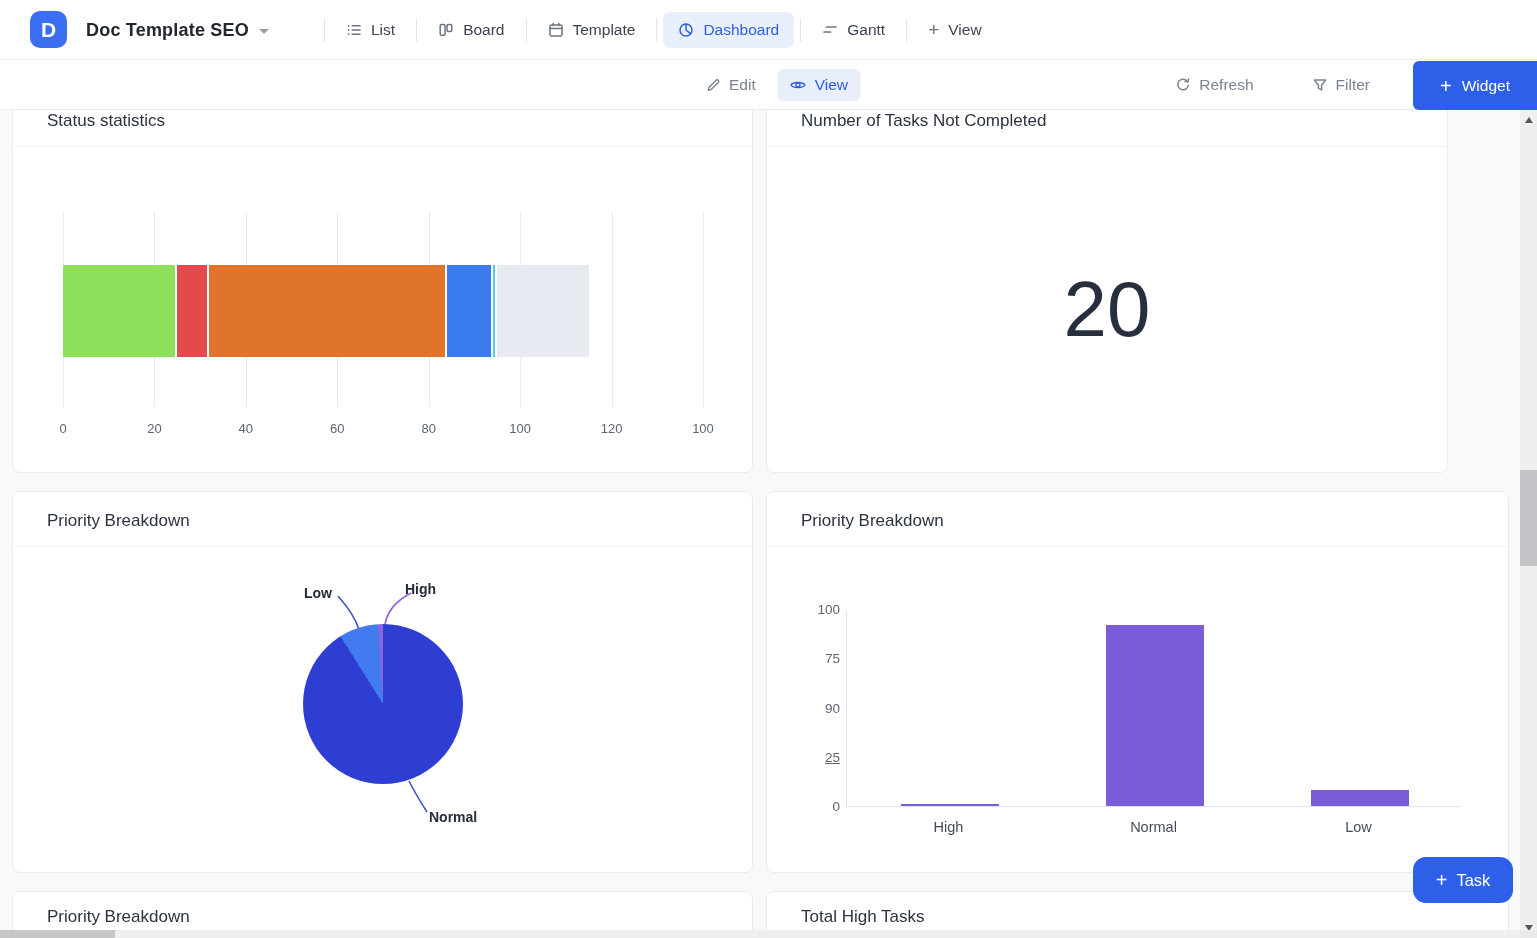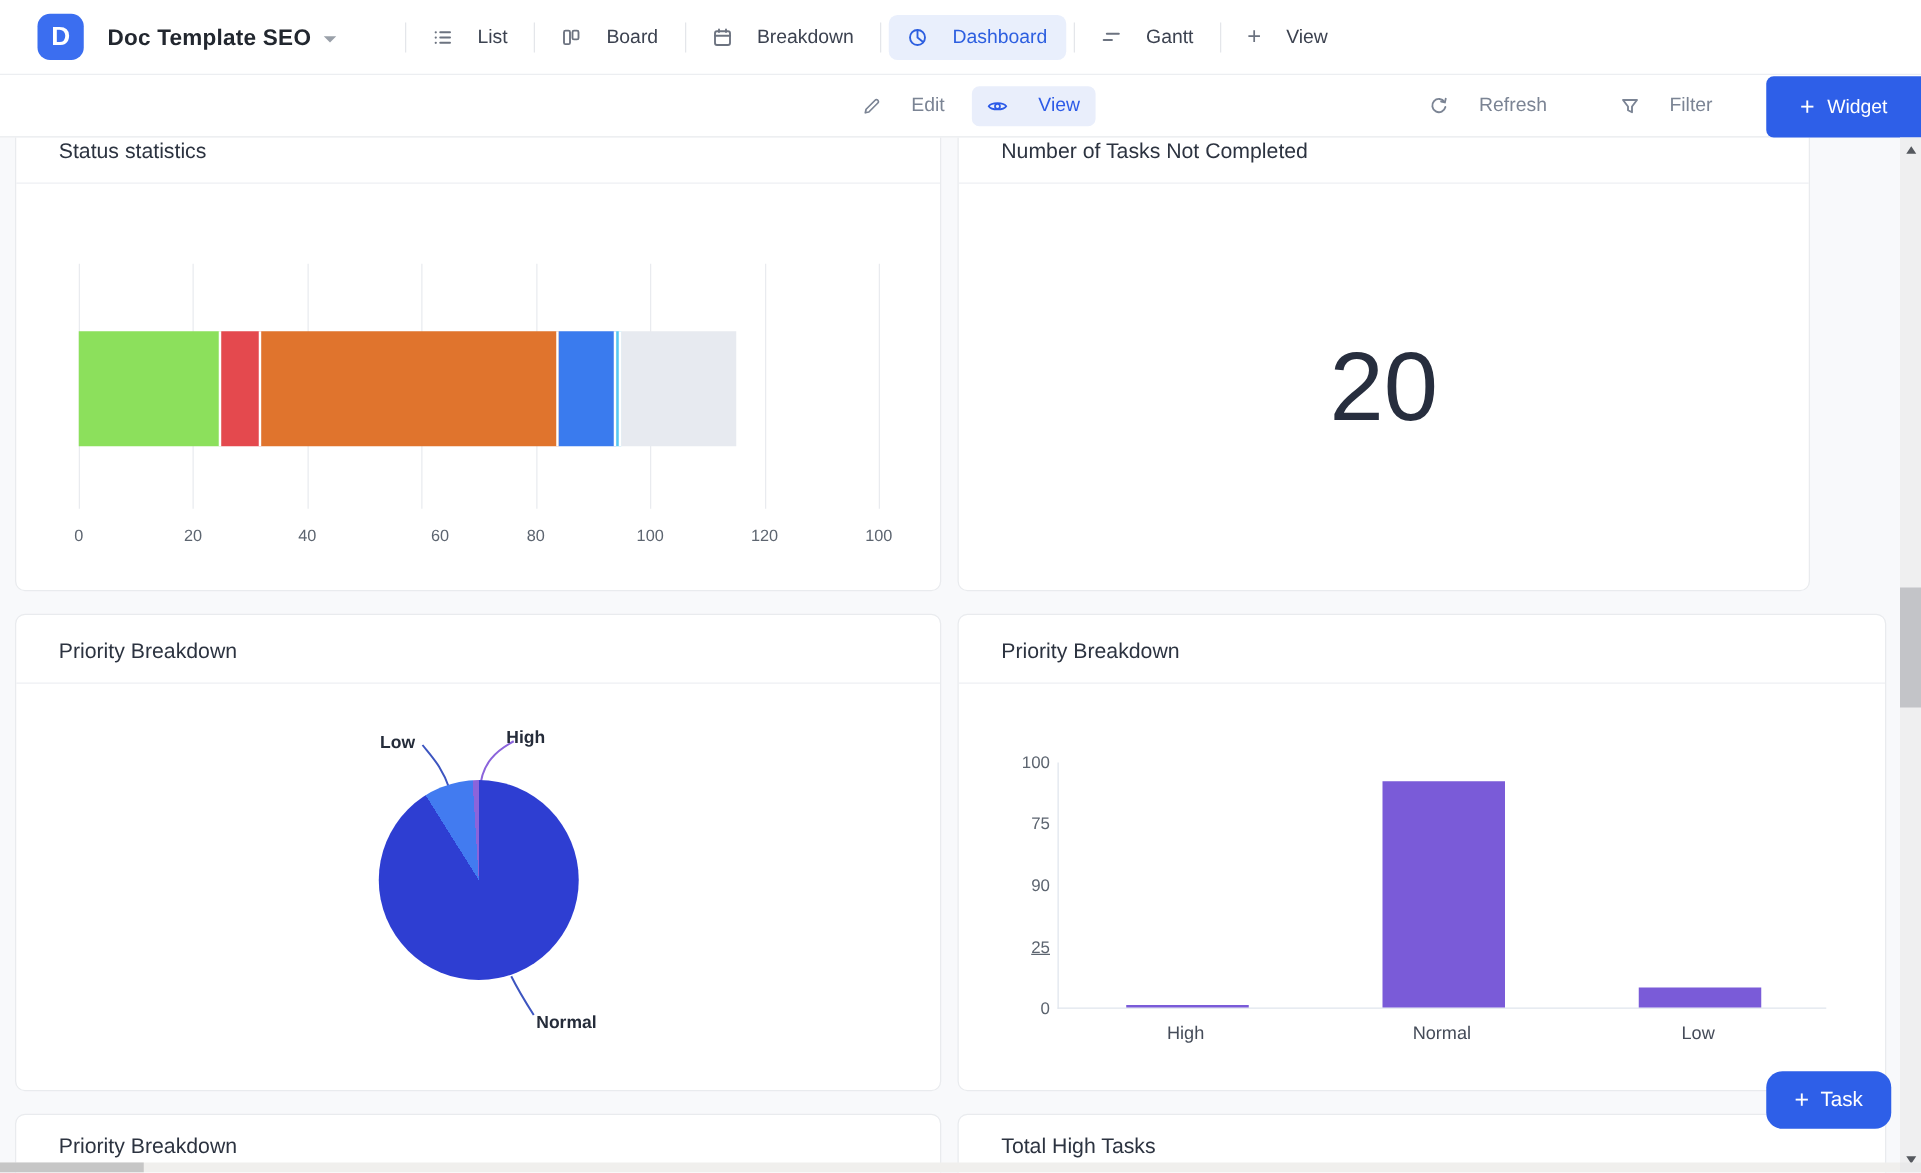--- a/index.html
+++ b/index.html
@@ -12,33 +12,33 @@
           border-bottom:1px solid #eceef1; z-index:30; display:flex; align-items:center; }
   .logo { position:absolute; left:30px; top:11px; width:37px; height:37px; border-radius:10px;
           background:#3b6ef0; color:#fff; font-weight:bold; font-size:21px;
           display:flex; align-items:center; justify-content:center; cursor:pointer; }
   .wstitle { position:absolute; left:86px; top:0; height:60px; display:flex; align-items:center; gap:10px; cursor:pointer; }
   .wstitle .t { font-size:18px; font-weight:bold; color:#22272f; letter-spacing:.2px; }
   .caret { width:0; height:0; border-left:5px solid transparent; border-right:5px solid transparent;
            border-top:5px solid #9aa0a9; margin-top:2px; }
   .tabs { position:absolute; left:318px; top:0; height:60px; display:flex; align-items:center; }
   .vdiv { width:1px; height:24px; background:#e4e6ea; margin:0 6px; }
-  .tab { display:flex; align-items:center; gap:20px; padding:9px 15px; border-radius:7px;
+  .tab { display:flex; align-items:center; gap:9px; padding:9px 15px; border-radius:7px;
          font-size:15.5px; color:#3c4250; cursor:pointer; white-space:nowrap;justify-content:center; }
   .tab svg { stroke:#6c7380; }
   .tab.active { background:#e9effc; color:#2d5fe0;padding-left:15px; }
   .tab.active svg { stroke:#2d5fe0; }
   .tab .plus { font-size:19px; font-weight:300; color:#6c7380; line-height:14px; }
 
   
   .row2 { position:absolute; left:0; top:60px; width:1537px; height:50px; background:#fff;
           border-bottom:1px solid #e8eaed; z-index:29; }
   .centerGroup { position:absolute; left:50%; top:0; transform:translateX(-50%); height:50px;
                  display:flex; align-items:center; gap:10px; margin-left:8px; }
-  .tbtn { display:flex; align-items:center; gap:24px; font-size:15.5px; color:#7b8494;
+  .tbtn { display:flex; align-items:center; gap:8px; font-size:15.5px; color:#7b8494;
           padding:7px 12px; border-radius:6px; cursor:pointer; white-space:nowrap; }
   .tbtn svg { stroke:#7b8494; }
   .tbtn.activePill { background:#e9eefb; color:#2d5be8; }
   .tbtn.activePill svg { stroke:#2d5be8; }
   .rightGroup { position:absolute; right:155px; top:0; height:50px; display:flex; align-items:center; gap:34px; }
   .widgetBtn { position:absolute; right:0; top:61px; width:124px; height:49px; background:#2e5fe8;
                color:#fff; font-size:15.5px; display:flex; align-items:center; justify-content:center;
                gap:10px; border-radius:6px 0 0 6px; cursor:pointer; z-index:31; }
   .widgetBtn .plus, .taskBtn .plus { font-size:20px; font-weight:300; line-height:16px; }
 
@@ -139,21 +139,21 @@
           <rect x="9" y="2.5" width="4.8" height="7" rx="1.2"></rect>
         </svg>
         <span>Board</span>
       </div>
       <span class="vdiv"></span>
       <div class="tab">
         <svg class="icon" width="16" height="16" viewBox="0 0 16 16" fill="none" stroke-width="1.5" stroke-linecap="round">
           <rect x="2" y="3" width="12" height="11" rx="1.6"></rect>
           <path d="M2 6.6 H14 M5.2 1.6 V3.6 M10.8 1.6 V3.6"></path>
         </svg>
-        <span>Breakdown</span>
+        <span>Template</span>
       </div>
       <span class="vdiv"></span>
       <div class="tab active">
         <svg class="icon" width="16" height="16" viewBox="0 0 16 16" fill="none" stroke-width="1.5" stroke-linecap="round">
           <circle cx="8" cy="8" r="6"></circle>
           <path d="M8 8 V2.2 M8 8 L12.2 11.4"></path>
         </svg>
         <span>Dashboard</span>
       </div>
       <span class="vdiv"></span>
@@ -227,21 +227,21 @@
         <div class="seg" style="width: 32px; background: rgb(228, 73, 78);"></div>
         <div class="seg" style="width: 237.714px; background: rgb(224, 116, 45);"></div>
         <div class="seg" style="width: 45.7143px; background: rgb(58, 123, 238);"></div>
         <div class="seg" style="width: 4.57143px; background: rgb(85, 200, 240);"></div>
         <div class="seg" style="width: 91.4286px; background: rgb(231, 234, 240);"></div>
       </div>
     <div class="sAxis">
         <div class="xtick" style="left: 0px;">0</div>
         <div class="xtick" style="left: 91.4286px;">20</div>
         <div class="xtick" style="left: 182.857px;">40</div>
-        <div class="xtick" style="left: 274.286px; text-align: right;">60</div>
+        <div class="xtick" style="left: 274.286px;">60</div>
         <div class="xtick" style="left: 365.714px;">80</div>
         <div class="xtick" style="left: 457.143px;">100</div>
         <div class="xtick" style="left: 548.571px;">120</div>
         <div class="xtick" style="left: 640px;">100</div>
       </div>
   </section>
 
   <section class="card" id="cardNumber">
     <div class="cardHead">
       <span class="cardTitle">Number of Tasks Not Completed</span>

